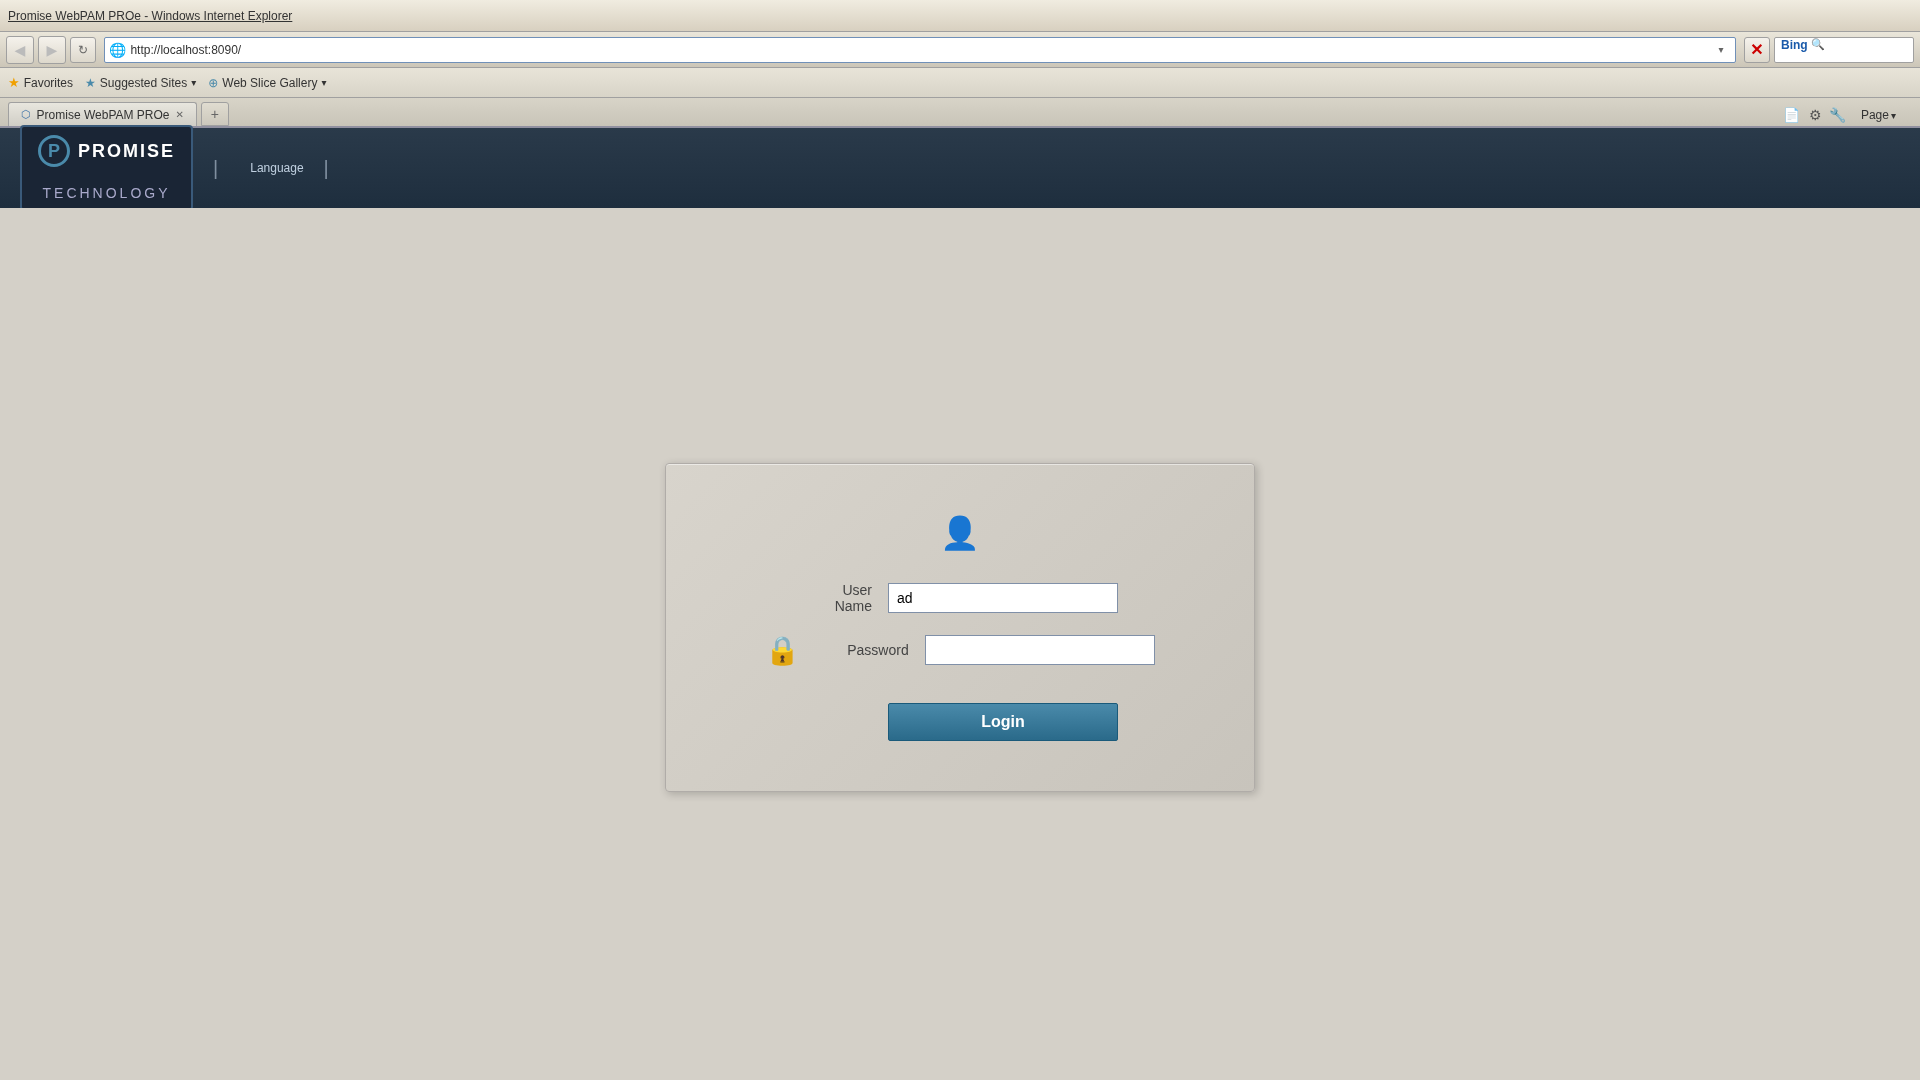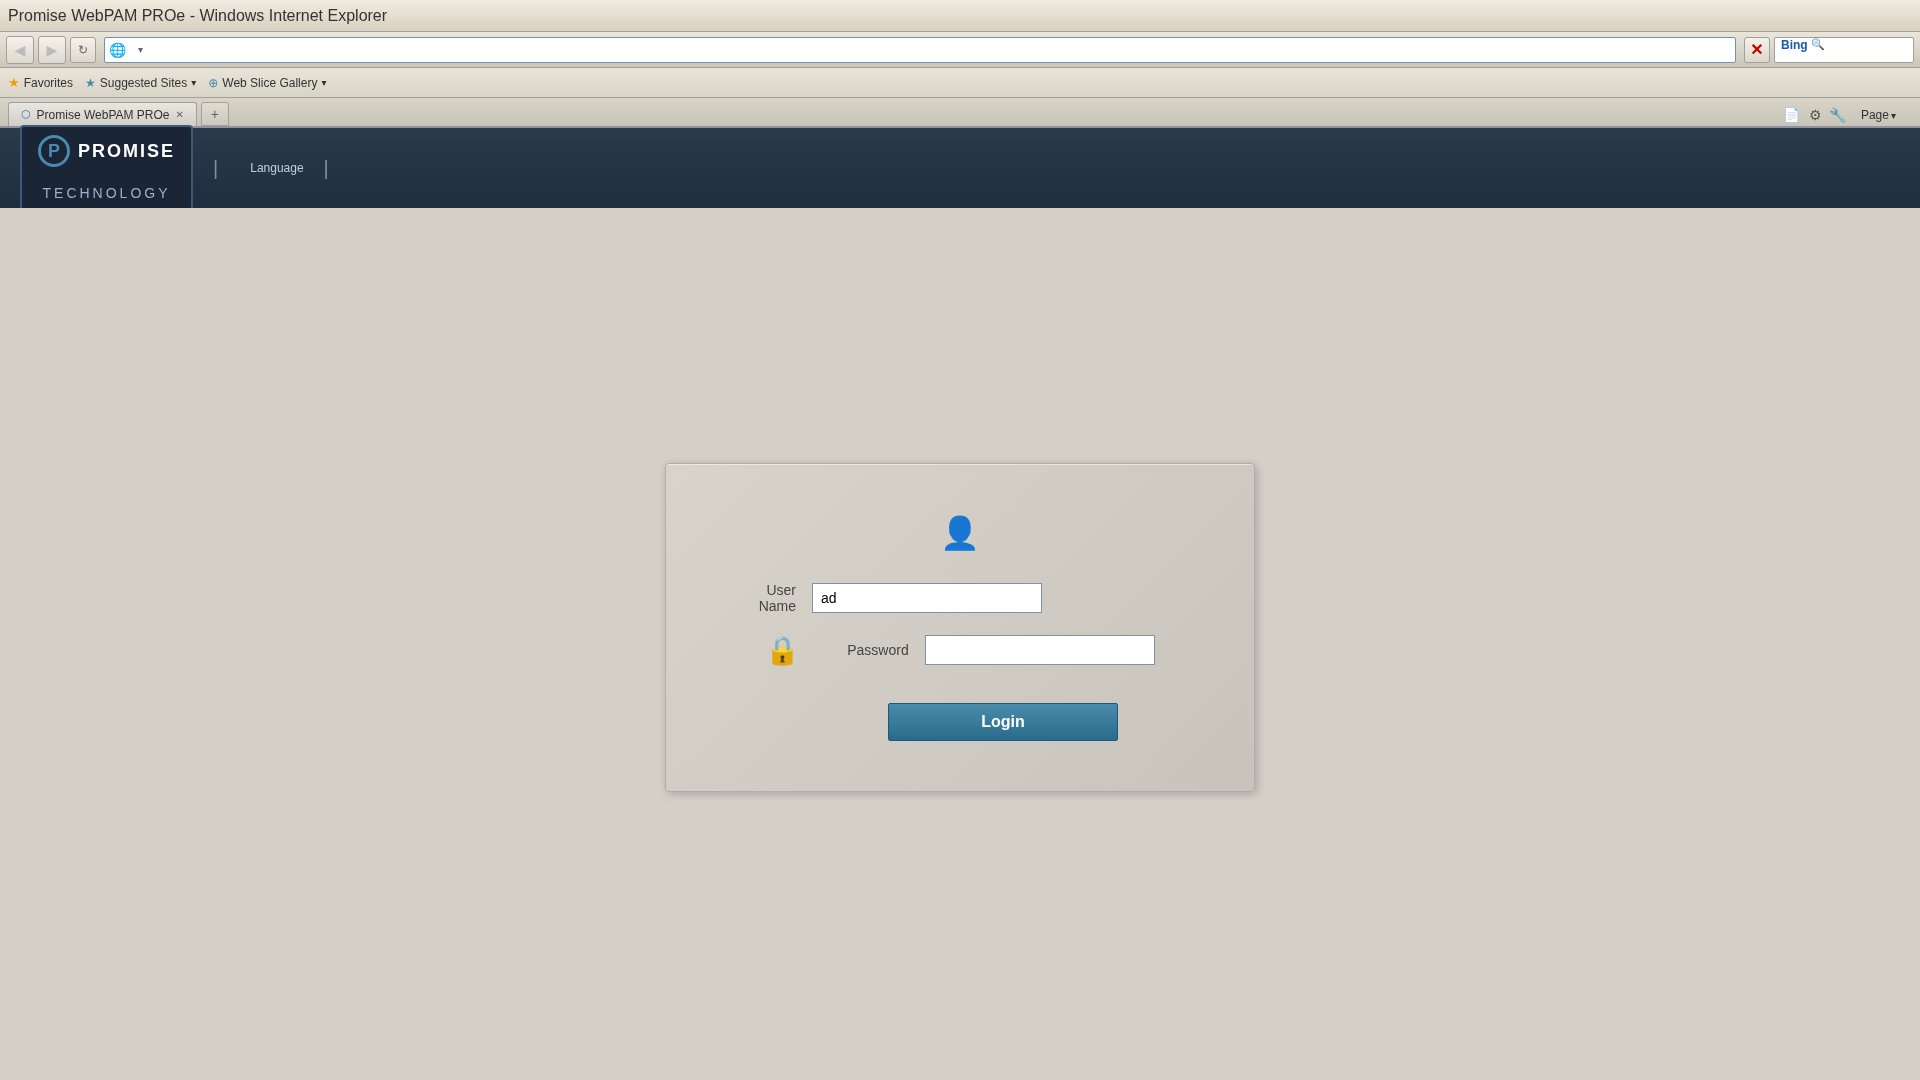--- a/index.html
+++ b/index.html
@@ -199,20 +199,21 @@
       gap: 20px;
     }
 
     .user-icon-container {
       margin-bottom: 10px;
     }
 
     .user-row {
       display: flex; align-items: center; gap: 16px;
       width: 100%;
+      justify-content: center;
       position: relative;
     }
 
     .field-label {
       font-size: 14px; color: #444; text-align: right;
       min-width: 70px;
     }
 
     .text-input {
       width: 230px; height: 30px;
@@ -270,35 +271,36 @@
     }
 
     .icon-label-col {
       display: flex; flex-direction: column; align-items: center; gap: 4px;
     }
   </style>
 </head>
 <body>
 
 <div class="browser-titlebar">
-  <span style="font-size:16px; color:#333;">Promise WebPAM PROe - Windows Internet Explorer</span>
+  <span style="font-size:12px; color:#333;text-decoration:underline;">Promise WebPAM PROe - Windows Internet Explorer</span>
 </div>
 
 <div class="browser-toolbar">
   <div class="nav-btn disabled">
     <span>◀</span>
   </div>
   <div class="nav-btn disabled">
     <span>▶</span>
   </div>
   <div class="refresh-btn">
     <span>↻</span>
   </div>
   <div class="address-bar-container">
     <span style="font-size:14px; color:#4a7aaa; margin-right:4px;">🌐</span>
+    <input type="text" class="address-input" value="http://localhost:8090/" style="font-size: 12px;">
     <button class="address-dropdown-btn">▾</button>
   </div>
   <div class="stop-btn">
     <span style="font-size:16px; color:#c00; font-weight:bold;">✕</span>
   </div>
   <div class="bing-search">
     <span style="font-size:12px; font-weight:bold; color:#1a5aaa;">Bing</span>
     <button class="bing-search-btn">🔍</button>
   </div>
 </div>

